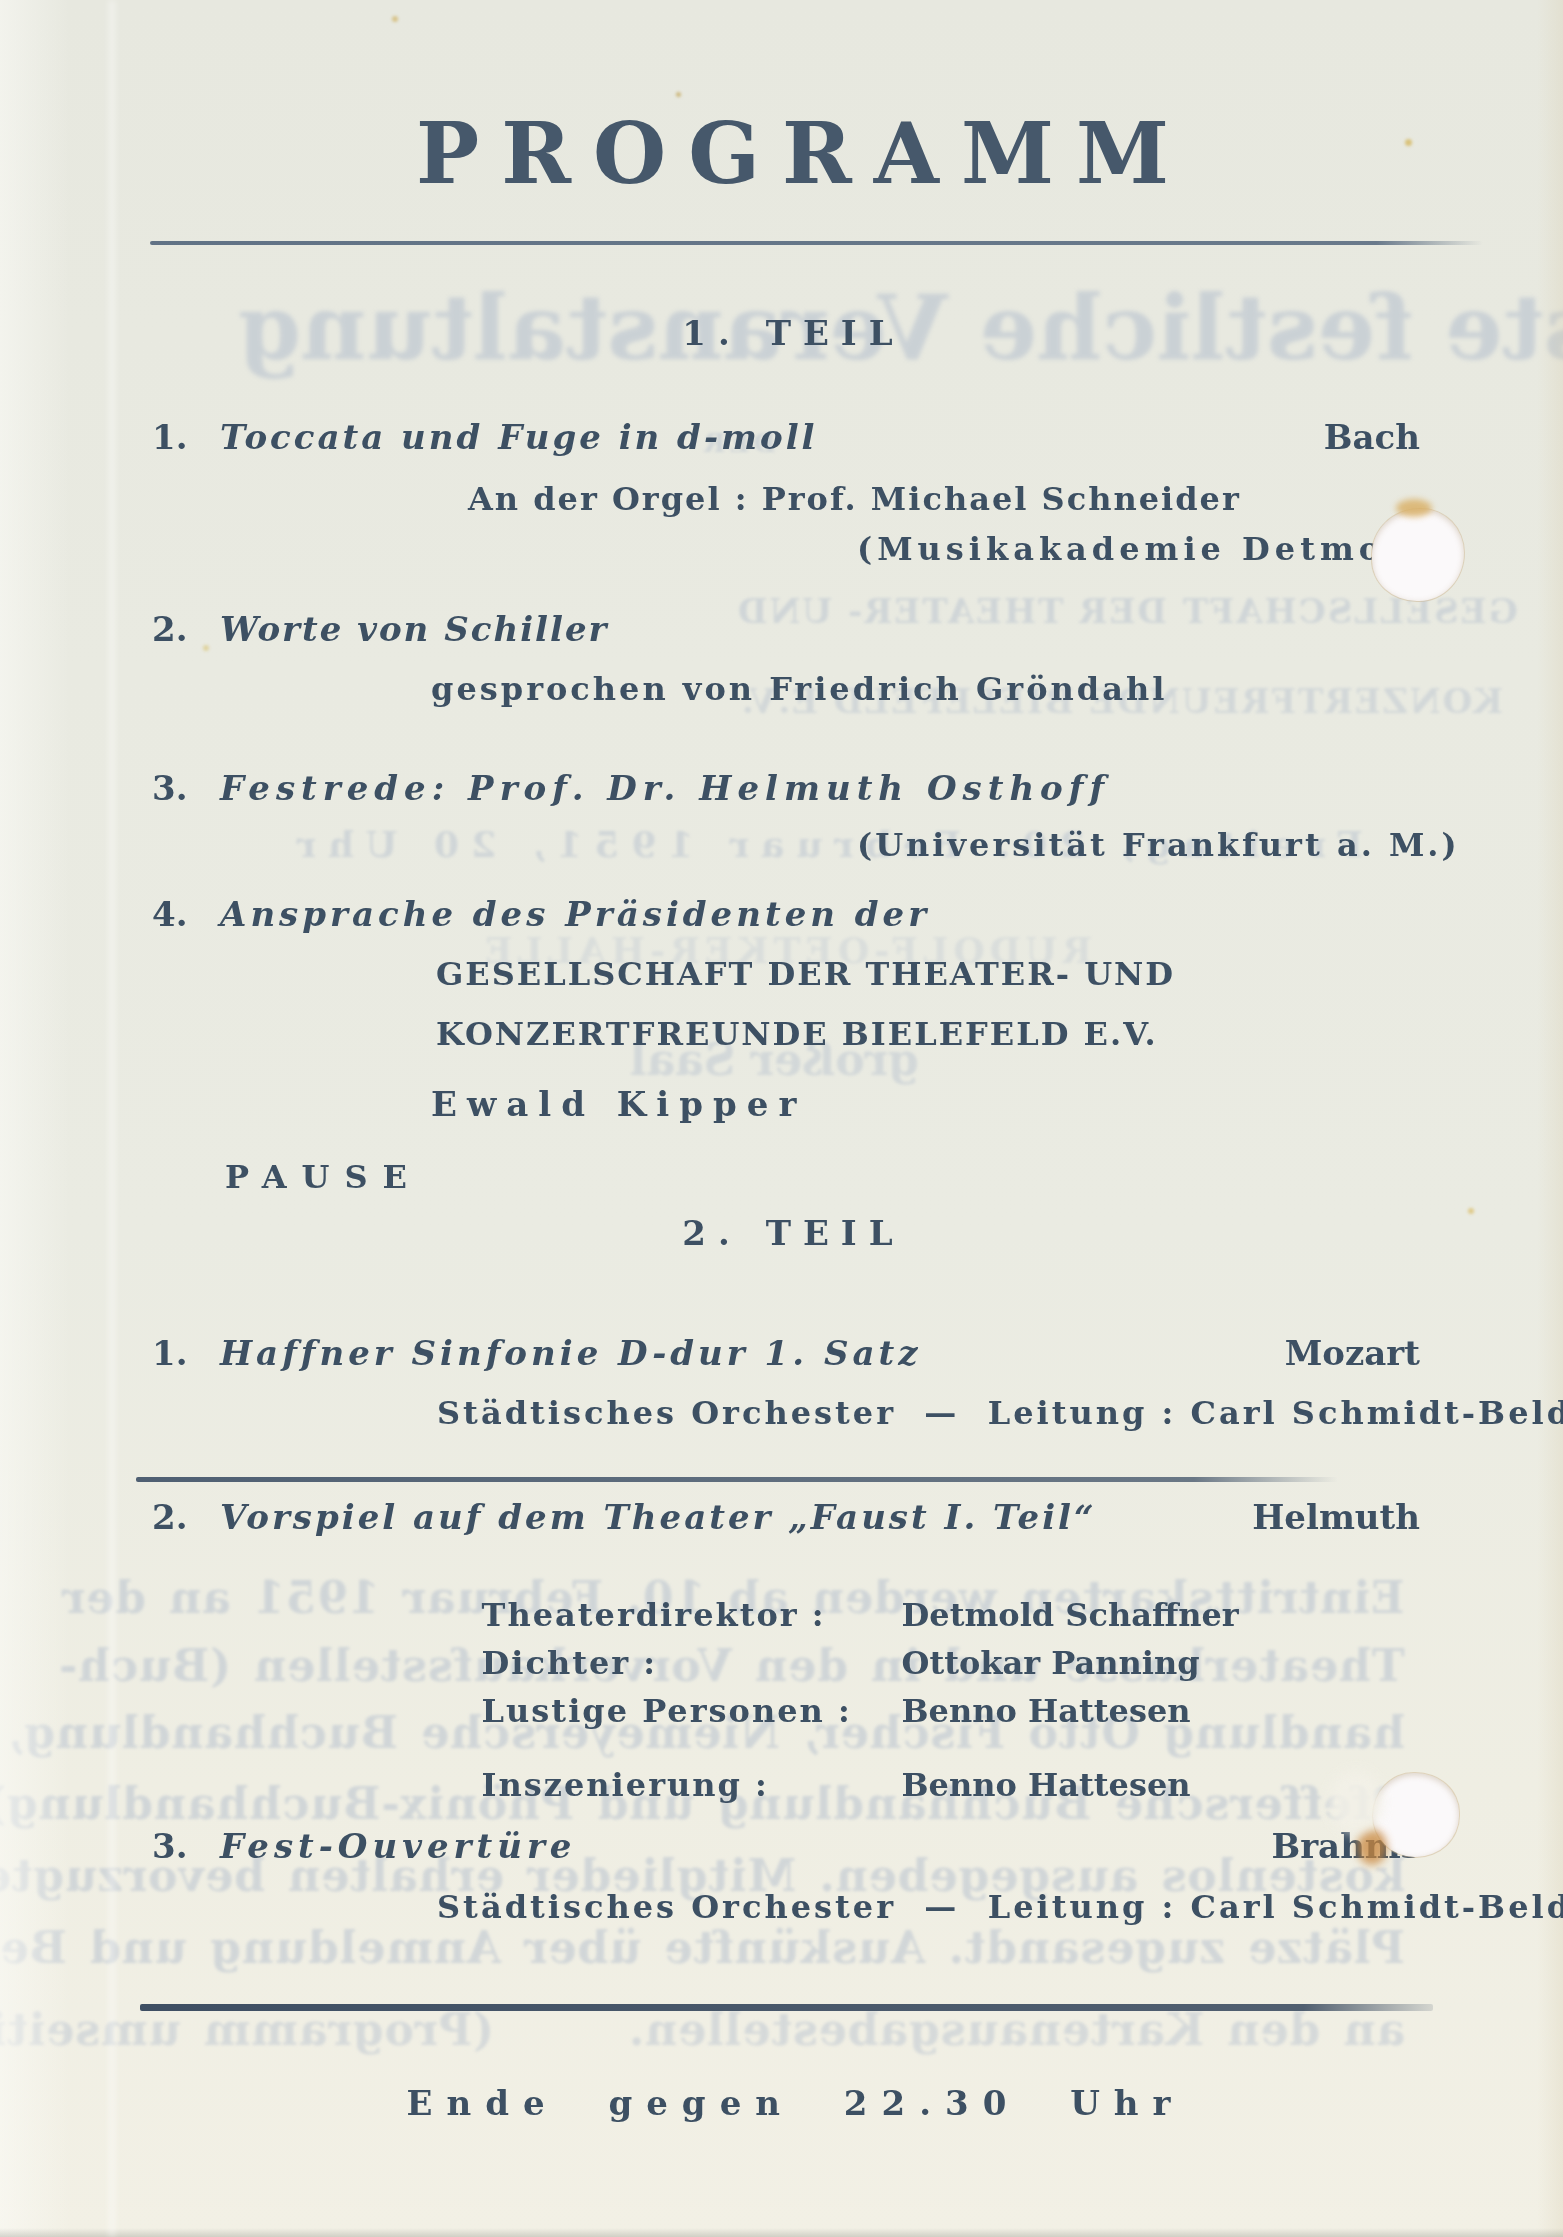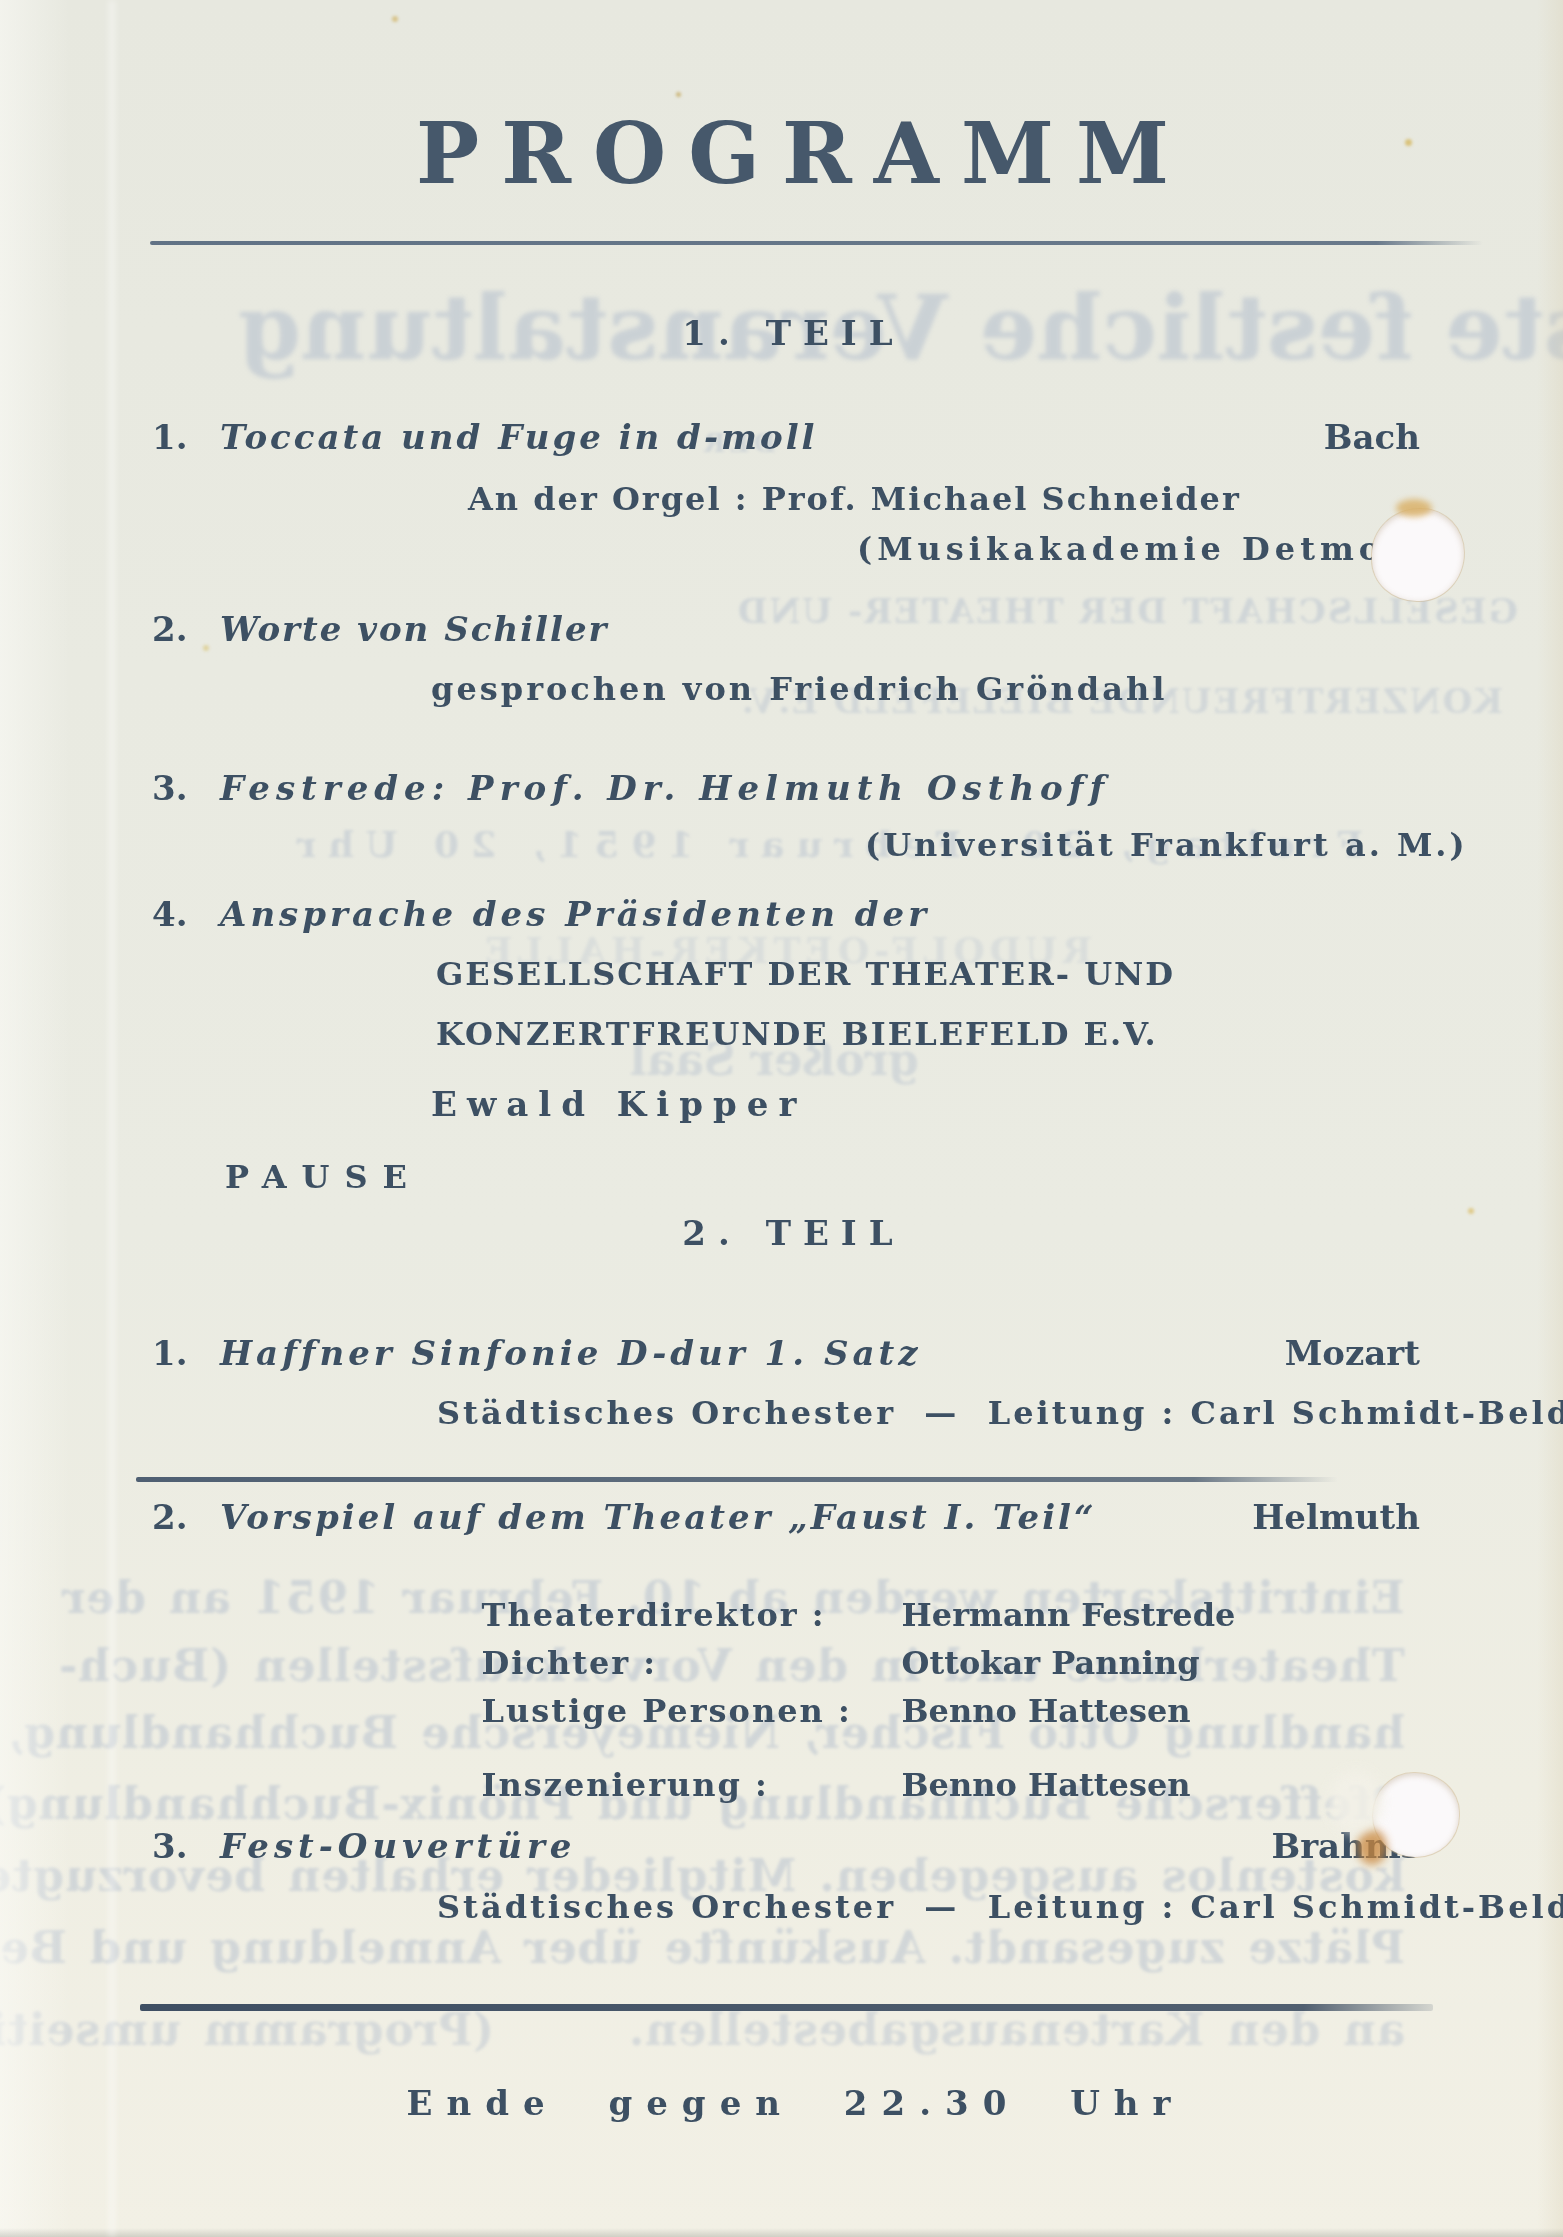--- a/index.html
+++ b/index.html
@@ -49,21 +49,21 @@
   .row{position:absolute;left:0;width:100%;height:46px;font-size:34px;z-index:2;}
   .row .num{position:absolute;left:152px;font-weight:700;white-space:pre;}
   .row .ttl{position:absolute;left:220px;font-weight:700;white-space:pre;font-style:italic;}
   .row .cmp{position:absolute;right:143px;font-weight:700;white-space:pre;}
   .r1{top:417px}.r2{top:609px}.r3{top:768px}.r4{top:894px}
   .r5{top:1333px}.r6{top:1497px}.r7{top:1826px}
   .det{position:absolute;font-size:32px;font-weight:700;white-space:pre;z-index:2;line-height:1;}
   .d-orgel{top:483px;left:440px;letter-spacing:2px;margin-left:28px;}
   .d-detmold{top:533px;left:857px;letter-spacing:5px;}
   .d-gespr{top:673px;left:431px;letter-spacing:3px;}
-  .d-univ{top:829px;left:857px;letter-spacing:3px;margin-left:8px;}
+  .d-univ{top:829px;left:857px;letter-spacing:3px;}
   .d-ges1{top:958px;left:436px;letter-spacing:2px;}
   .d-ges2{top:1018px;left:436px;letter-spacing:2px;}
   .d-kipper{top:1087px;left:431px;font-size:34px;letter-spacing:10px;}
   .d-stadt1{top:1397px;left:437px;letter-spacing:3px;}
   .d-stadt2{top:1891px;left:437px;letter-spacing:3px;}
   .t-pause{top:1161px;left:225px;font-size:32px;letter-spacing:15px;}
   .cast{position:absolute;left:437px;font-size:32px;font-weight:700;white-space:pre;z-index:2;line-height:1;}
   .cast .role{display:inline-block;min-width:420px;letter-spacing:2px;}
   .c1{top:1567px}.c2{top:1615px}.c3{top:1663px}.c4{top:1737px}
   .t-ende{top:2086px;left:0;width:100%;text-align:center;font-size:34px;
@@ -155,21 +155,21 @@
   <div class="det d-stadt1">Städtisches Orchester  —  Leitung : Carl Schmidt-Belden</div>
 
   <div class="rule rule2"></div>
 
   <div class="row r6">
     <span class="num">2.</span>
     <span class="ttl" style="letter-spacing:3px">Vorspiel auf dem Theater „Faust I. Teil“</span>
     <span class="cmp">Helmuth</span>
   </div>
   <div class="cast c1">
-    <span class="role">Theaterdirektor :</span><span class="name">Hermann Festrede</span>
+    <span class="role">Theaterdirektor :</span><span class="name">Detmold Schaffner</span>
   </div>
   <div class="cast c3">
     <span class="role">Lustige Personen :</span><span class="name">Benno Hattesen</span>
   </div>
   <div class="cast c2">
     <span class="role">Dichter :</span><span class="name">Ottokar Panning</span>
   </div>
   <div class="cast c4">
     <span class="role">Inszenierung :</span><span class="name">Benno Hattesen</span>
   </div>

